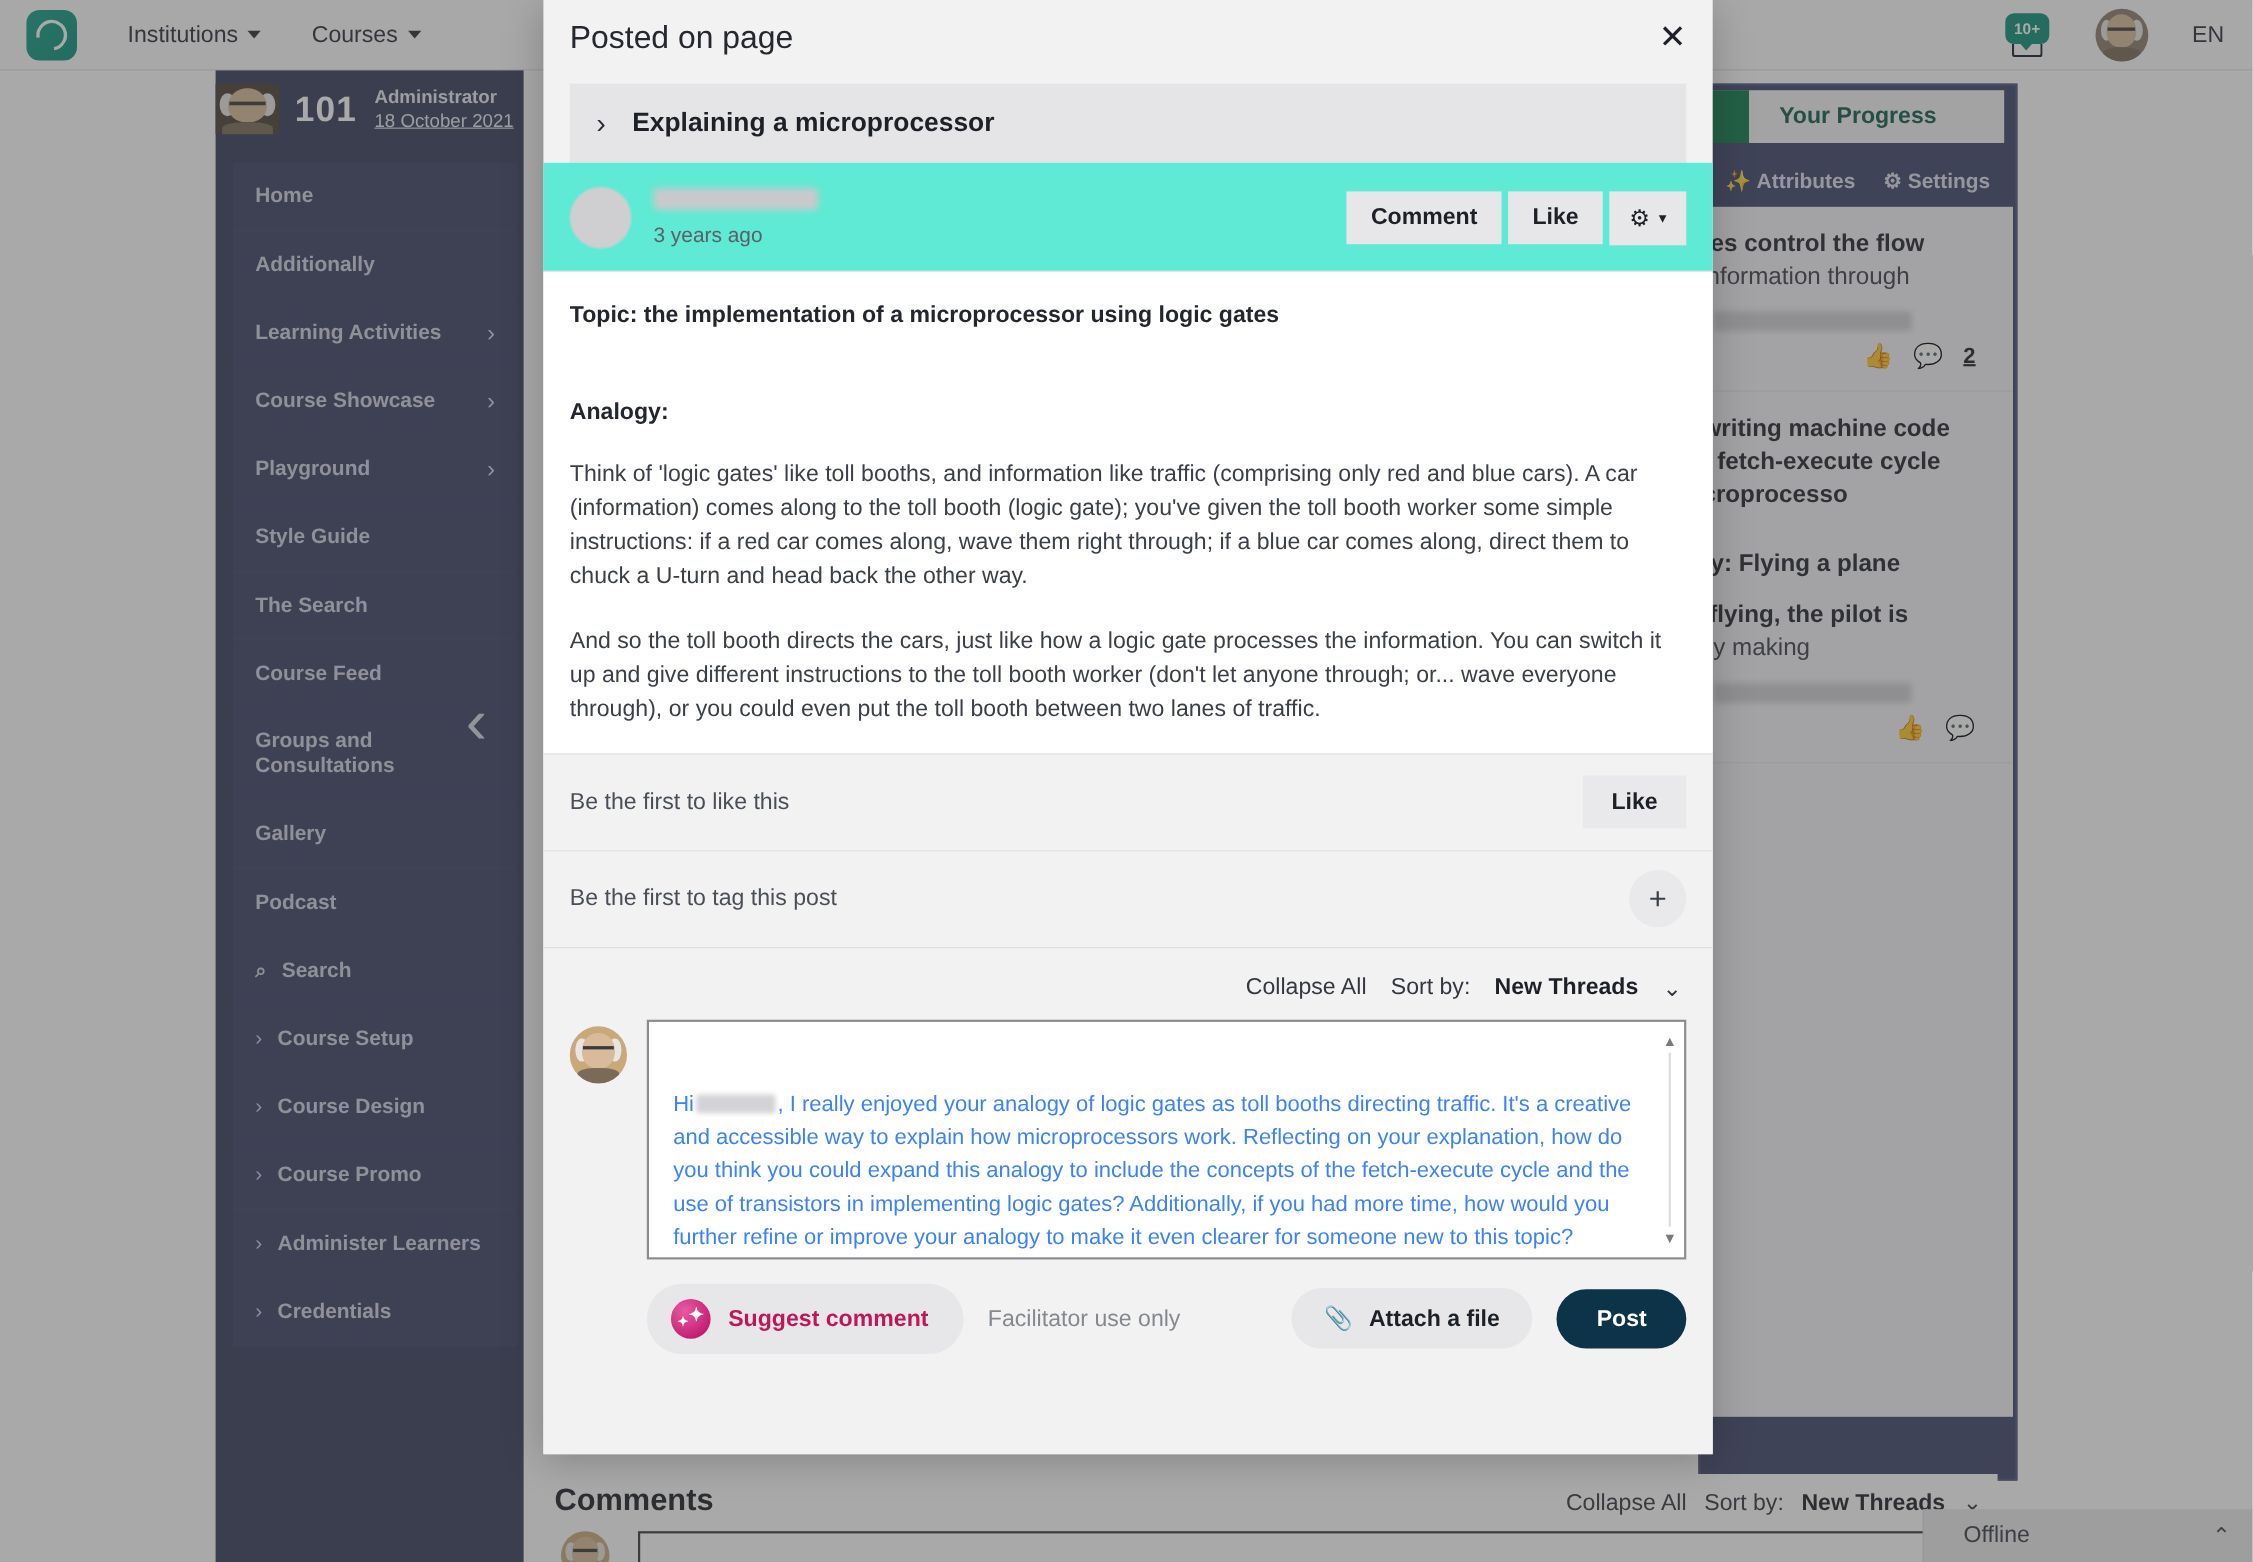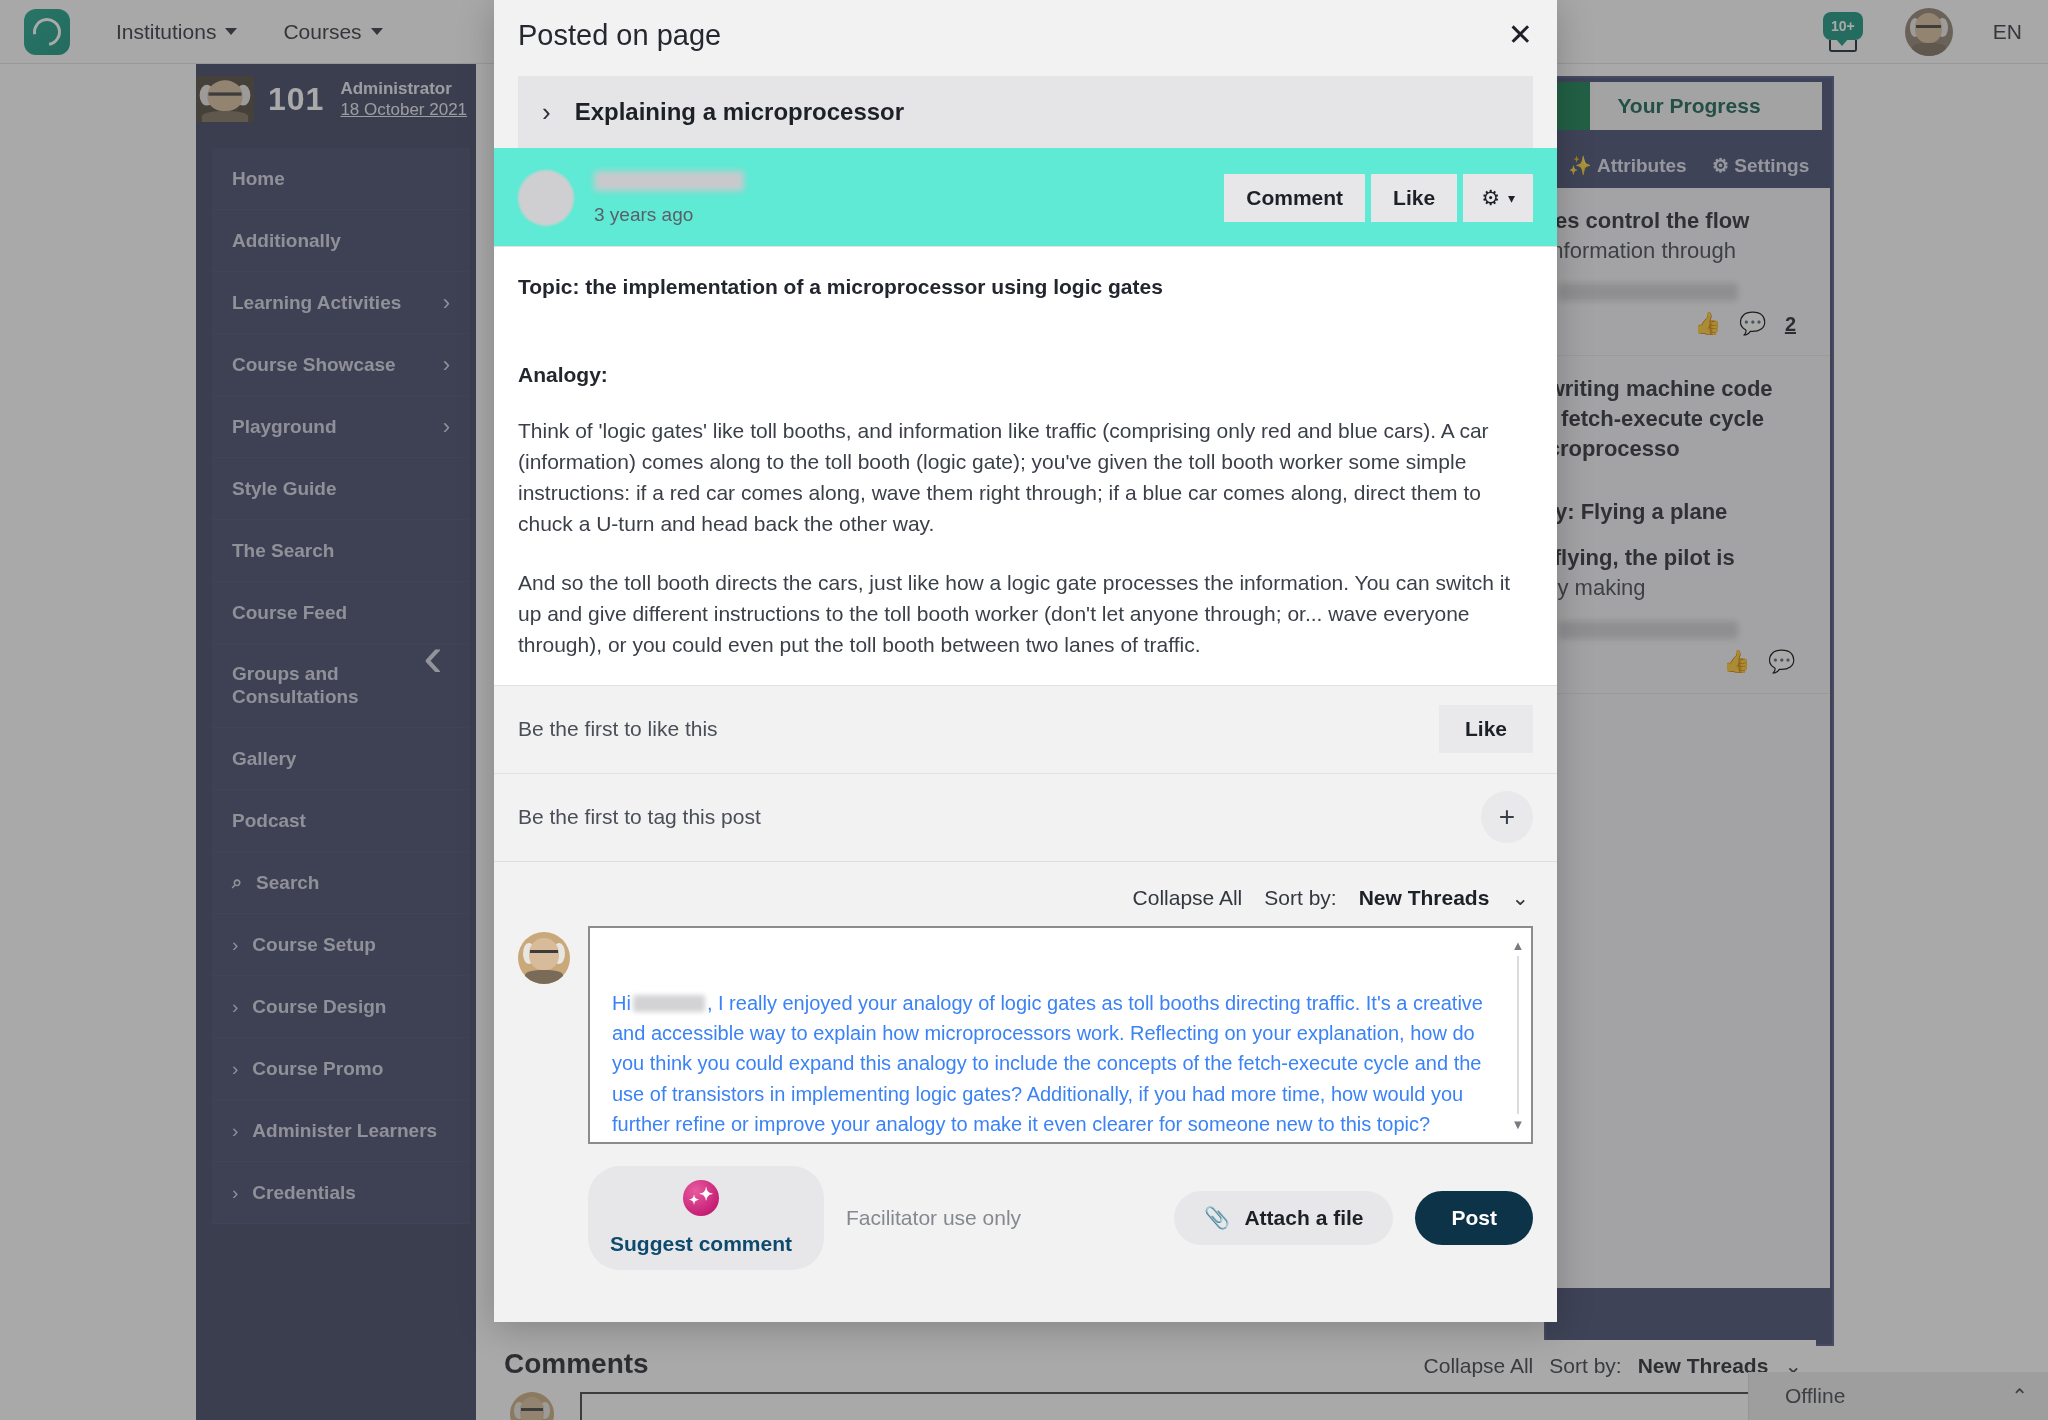--- a/index.html
+++ b/index.html
@@ -253,21 +253,21 @@
     color: #7a7a80; font-size: 13px;
   }
   .ta-scroll .track { position: absolute; top: 18px; bottom: 18px; width: 2px; background: #dcdcdf; }
 
   .composer-actions {
     display: flex; align-items: center; gap: 22px; margin-top: 22px; padding-left: 70px;
   }
   .suggest-btn {
     display: flex; align-items: center; gap: 16px; background: #e7e7e9;
     border: none; border-radius: 32px; padding: 14px 32px 14px 22px;
-    font-size: 21px; font-weight: bold; color: #0c4a6e; cursor: pointer; font-family: inherit; flex-direction: column;
+    font-size: 21px; font-weight: bold; color: #be185d; cursor: pointer; font-family: inherit;
   }
   .ai-dot {
     width: 36px; height: 36px; border-radius: 50%;
     background: radial-gradient(circle at 35% 30%, #e85aa0, #c41d73 75%);
     position: relative; flex: 0 0 auto;
   }
   .ai-dot:before, .ai-dot:after {
     content: "✦"; position: absolute; color: #ffffff; line-height: 1;
   }
   .ai-dot:before { font-size: 17px; left: 16px; top: 6px; }

